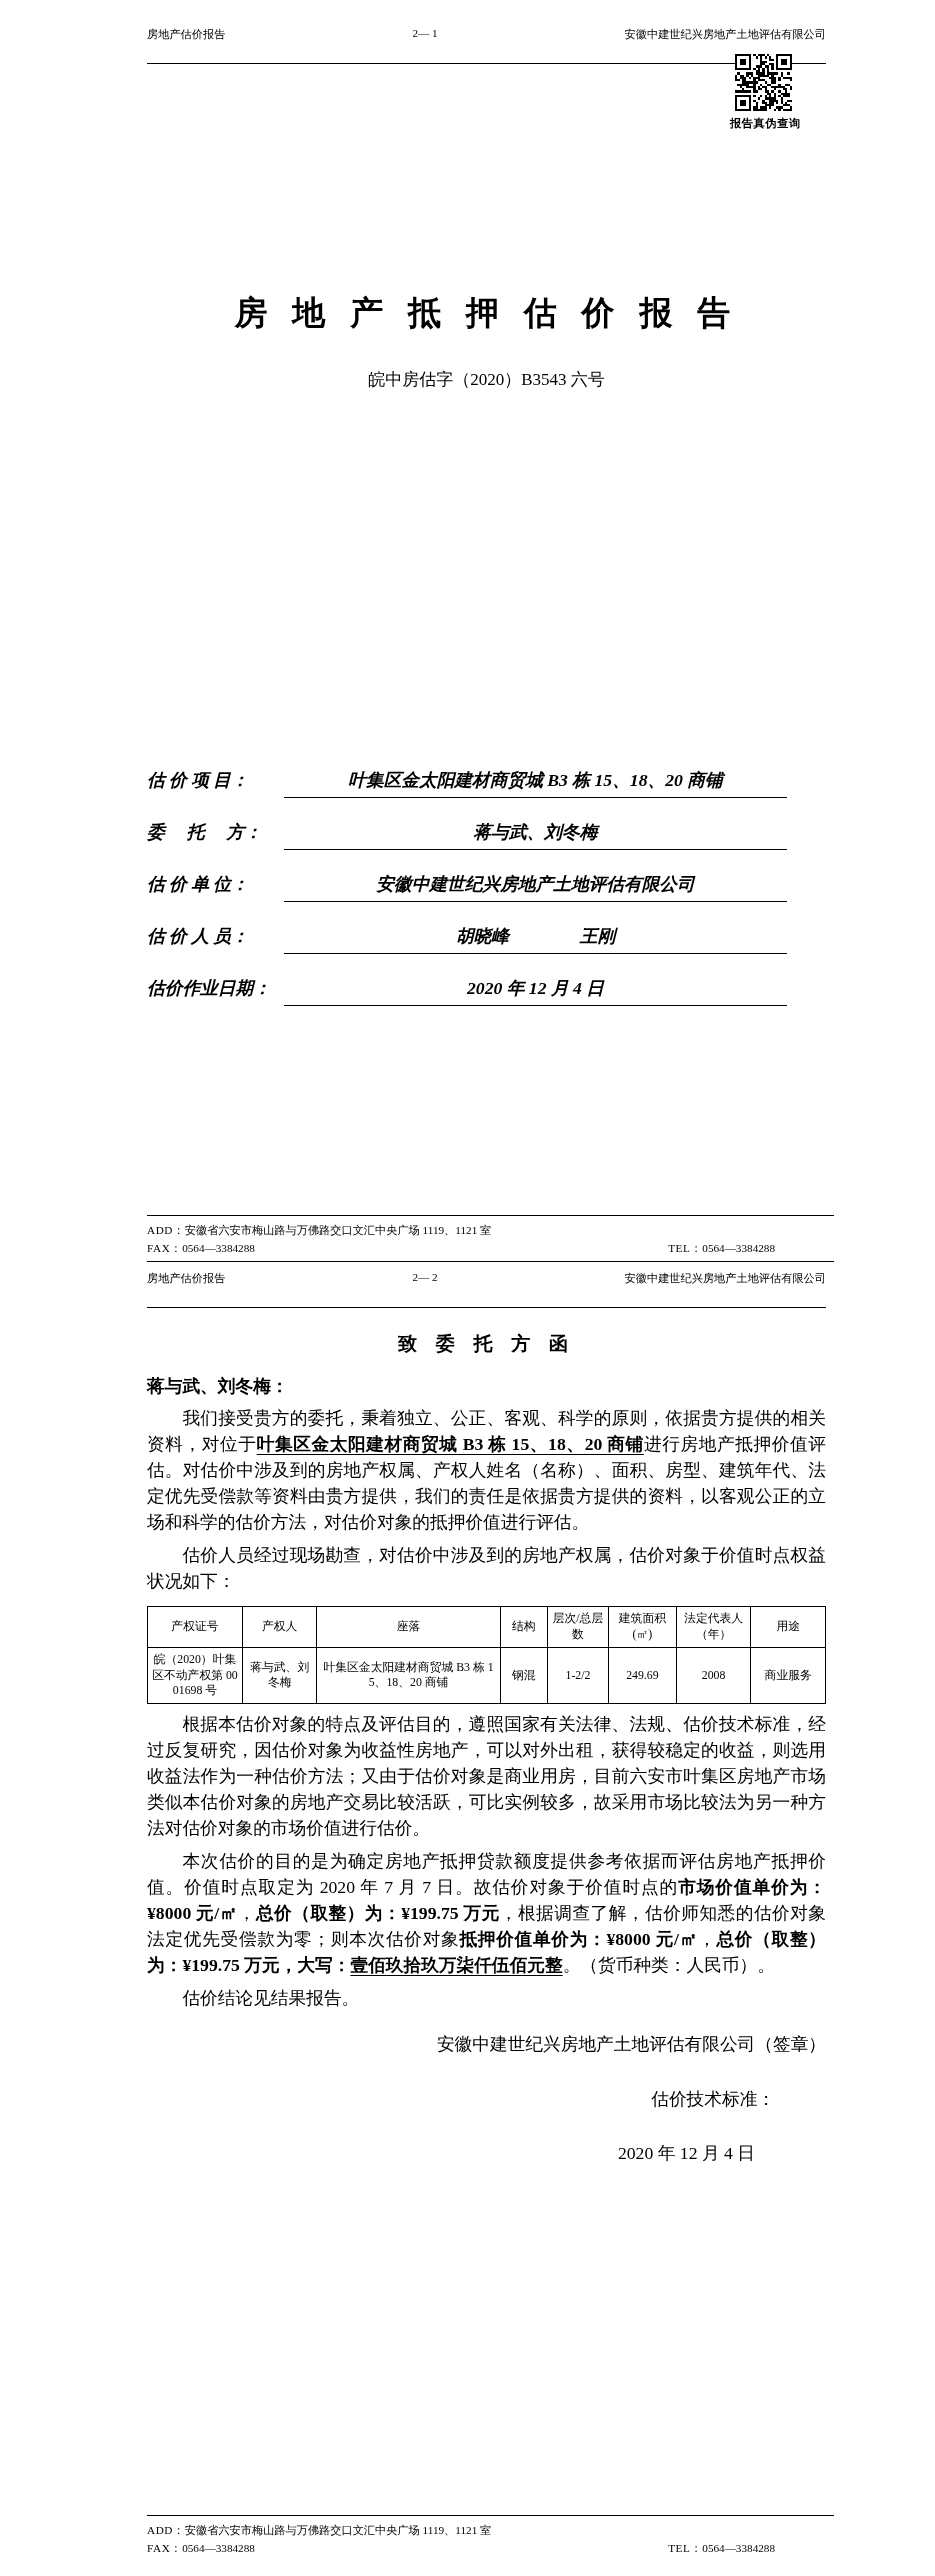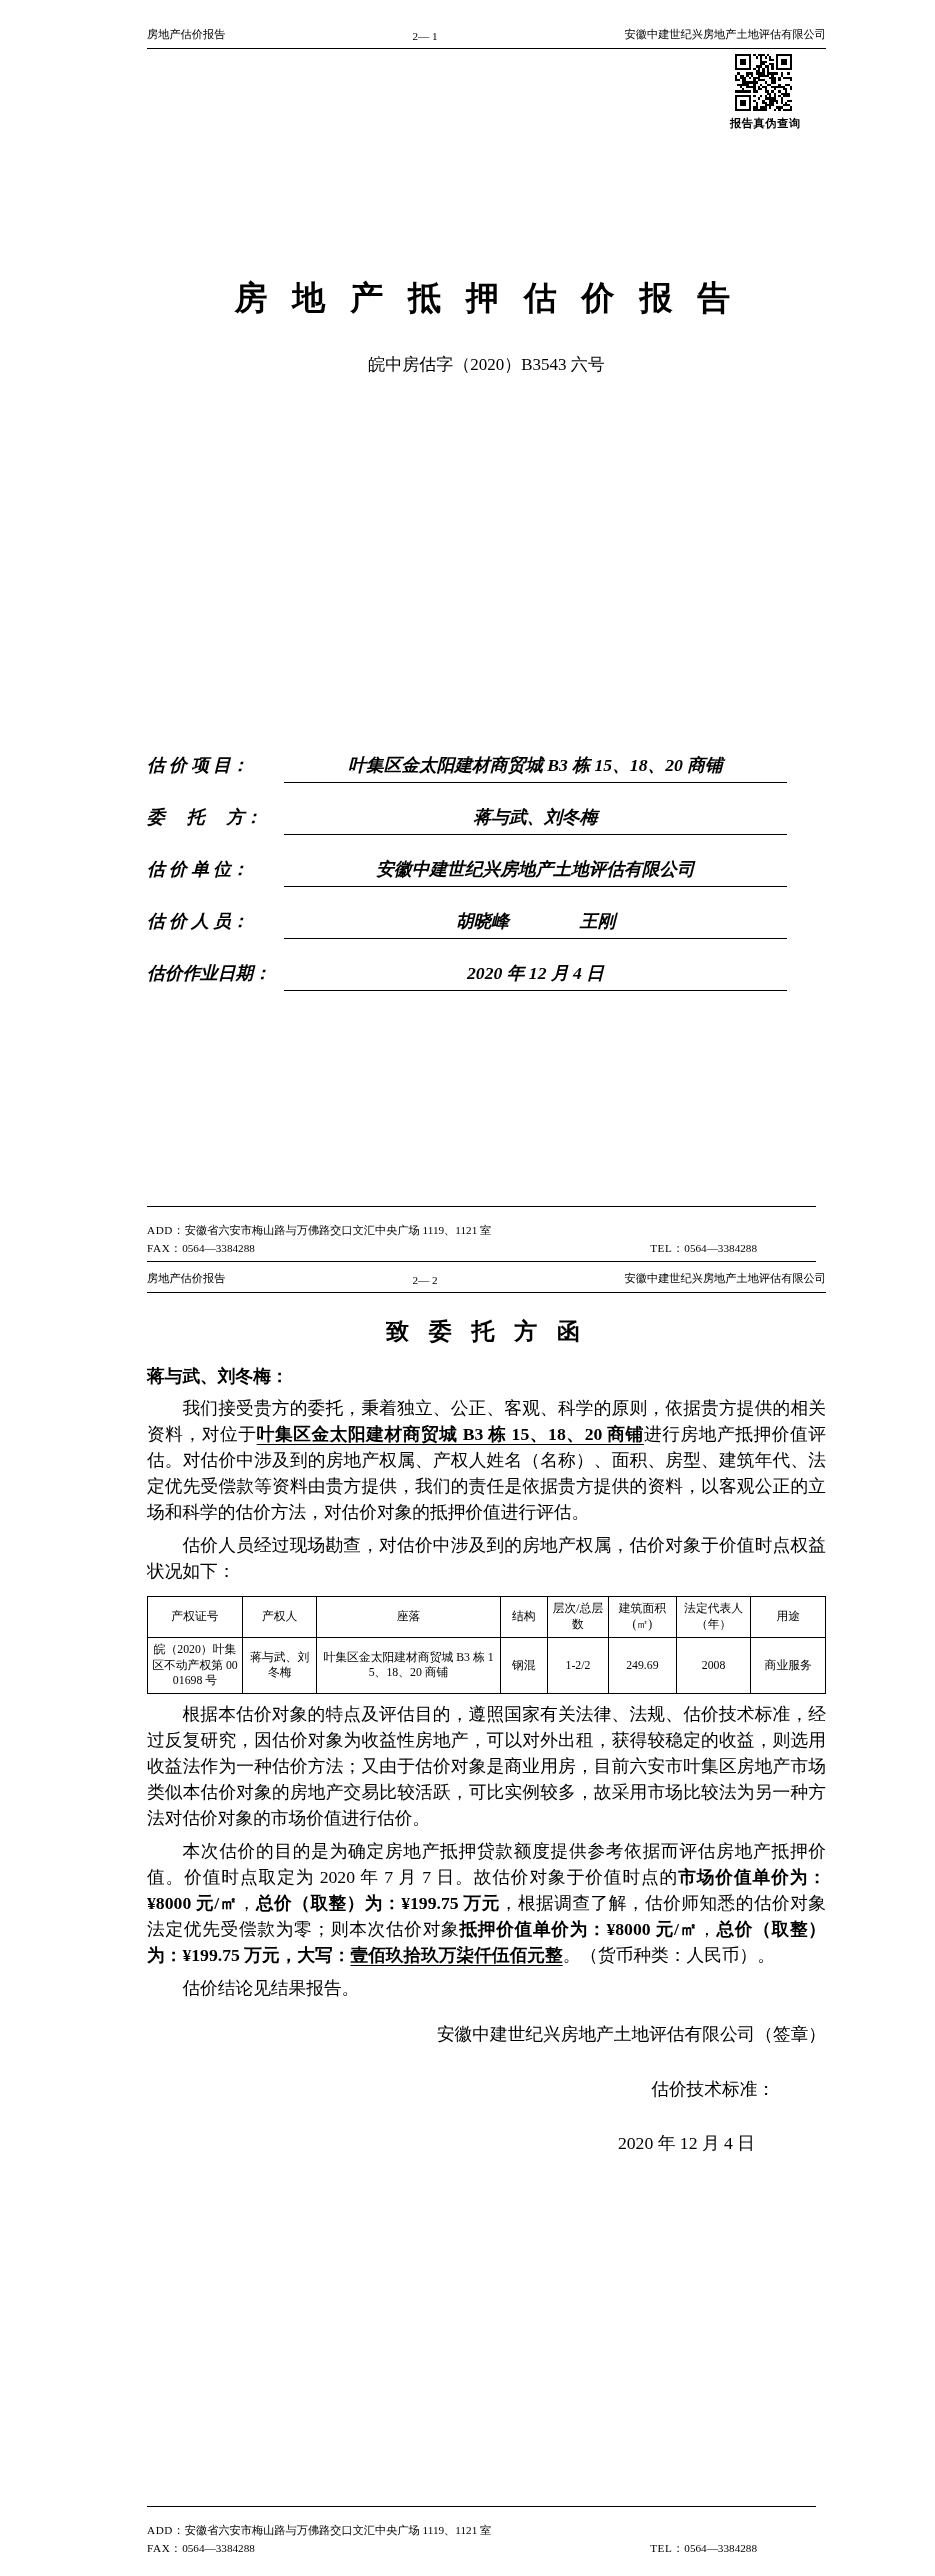--- a/index.html
+++ b/index.html
@@ -10,22 +10,22 @@
     font-family:"Liberation Serif","DejaVu Serif",serif;
     color:#000;
   }
   .canvas { width:936px; height:2576px; position:relative; background:#fff; overflow:hidden; }
   .page { position:relative; padding:0 110px 0 147px; }
   .page1 { height:1265px; }
   .page2 { height:1311px; }
 
   
   .pg-header {
-    display:flex; justify-content:space-between; align-items:flex-end;
-    border-bottom:1.2px solid #000; padding-bottom:6px; font-size:11.2px;
+    display:flex; justify-content:space-between; 
+    border-bottom:1.2px solid #000; padding-bottom:21px; font-size:11.2px;
   }
   .page1 .pg-header { padding-top:27px; }
   .page2 .pg-header { padding-top:5.9px; }
   .pg-header .hc { flex:0 0 auto; }
 
   
   .qr-wrap { position:absolute; top:54px; left:730px; width:66px; text-align:center; }
   .qr { width:57px; height:57px; display:block; margin:0 auto; background:#fff; }
   .qr-cap { margin-top:4.7px; font-size:11.2px; font-weight:bold; letter-spacing:0.6px; white-space:nowrap; }
 
@@ -38,30 +38,30 @@
   .fields { margin-top:377px;font-style:italic; }
   .field-row { display:flex; align-items:baseline; margin-bottom:22.4px; font-size:17.7px; font-weight:bold; }
   .field-label { flex:0 0 137px; white-space:nowrap; }
   .field-value {
     flex:1; text-align:center; border-bottom:1.2px solid #000;
     padding-bottom:4.7px; margin-right:39px; white-space:nowrap;
   }
 
   
   .pg-footer {
-    position:absolute; left:147px; right:120px;
-    border-top:1.2px solid #000; padding-top:16px; font-size:11.2px;
+    position:absolute; left:147px; right:102px;
+    border-top:1.2px solid #000; padding-top:7px; font-size:11.2px;
   }
   .page1 .pg-footer { bottom:3.5px; border-bottom:1.2px solid #000; padding-bottom:4.7px; }
   .page2 .pg-footer { bottom:20px; }
   .f-line2 { display:flex; justify-content:space-between; margin-top:2.9px; padding-right:59px; }
   .flab { letter-spacing:0.6px; }
 
   
-  .letter-title { margin-top:23.6px; text-align:center; font-size:23px; font-weight:bold; letter-spacing:7px; }
+  .letter-title { margin-top:23.6px; text-align:center; font-size:19px; font-weight:bold; letter-spacing:7px; }
   .salutation { margin-top:16.5px; font-size:17.7px; font-weight:bold; }
   .body-p { font-size:17.7px; line-height:26px; text-align:justify; text-indent:2em; margin-top:7px; }
   .bold { font-weight:bold; }
   .u { text-decoration:underline; text-underline-offset:4.1px; }
 
   table.rights {
     width:100%; border-collapse:collapse; margin:11.8px 0 3.5px 0;
     font-size:11.8px; table-layout:fixed;
   }
   table.rights th, table.rights td {

